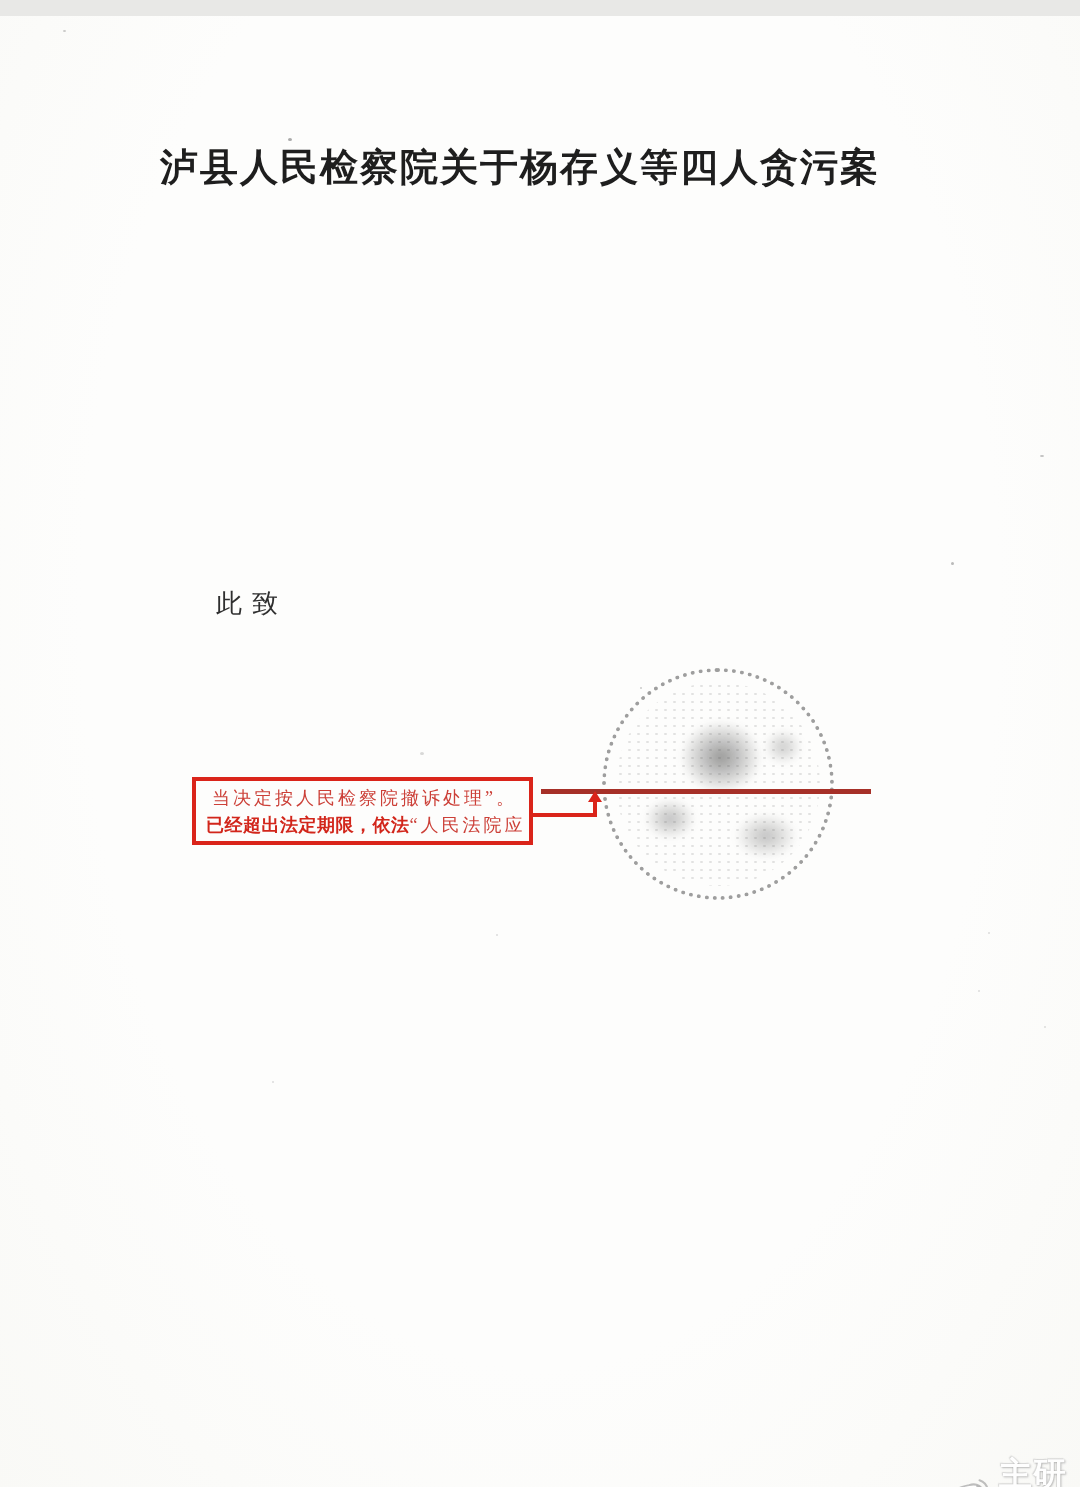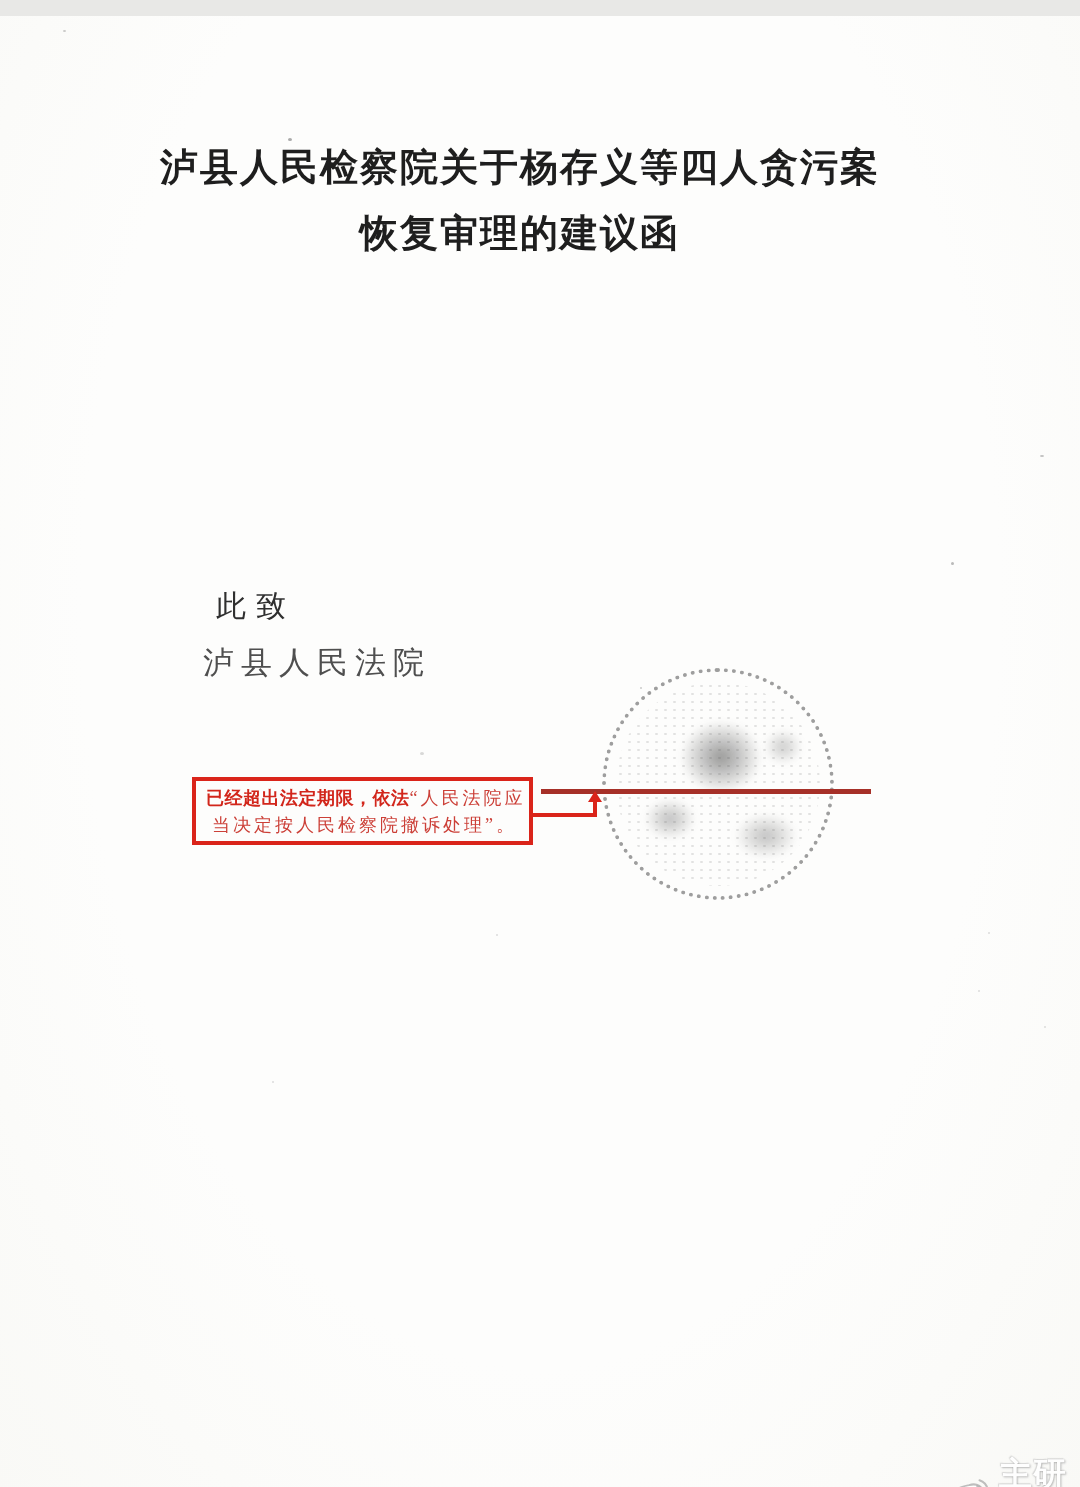--- a/index.html
+++ b/index.html
@@ -22,21 +22,21 @@
 
   
   .doc-body{
     position:absolute;left:137px;top:284px;width:830px;
     font-size:30px;color:#2d2d2d;letter-spacing:2px;line-height:56px;
   }
   .doc-body .line{white-space:nowrap;}
   .doc-body .line.first{padding-left:58px;}
 
   
-  .closing{position:absolute;left:216px;top:570px;font-size:30px;letter-spacing:10px;color:#2f2f2f;}
+  .closing{position:absolute;left:216px;top:570px;font-size:26px;letter-spacing:10px;color:#2f2f2f;}
   .recipient{position:absolute;left:203px;top:626px;font-size:31px;letter-spacing:7px;color:#4f4f4f;}
 
   
   .stamp{
     position:absolute;left:602px;top:652px;width:232px;height:232px;
     border:4px dotted rgba(80,80,80,.55);border-radius:50%;
     z-index:1;box-sizing:border-box;
   }
   .stamp::before{
     content:"";position:absolute;inset:10px;border-radius:50%;
@@ -95,42 +95,40 @@
   
   .speck{position:absolute;border-radius:50%;}
 </style>
 </head>
 <body>
 
 <div class="page">
 
   <div class="doc-title">
     <div>泸县人民检察院关于杨存义等四人贪污案</div>
-    <div>恢复审理的建议函</div>
   </div>
 
 
   <div class="closing">此致</div>
-  <div class="recipient">泸县人民法院</div>
 
   <div class="stamp">
     <div class="blob b1"></div>
     <div class="blob b2"></div>
     <div class="blob b3"></div>
     <div class="blob b4"></div>
   </div>
 
   <div class="date-underline"></div>
 
   <div class="anno-box">
+    <div class="anno-line l2">
+      <span class="anno-reg">当决定按人民检察院撤诉处理”。</span>
+    </div>
     <div class="anno-line">
       <span class="anno-bold">已经超出法定期限，依法</span><span class="anno-reg">“人民法院应</span>
-    </div>
-    <div class="anno-line l2">
-      <span class="anno-reg">当决定按人民检察院撤诉处理”。</span>
     </div>
   </div>
   <div class="conn-h"></div>
   <div class="conn-v"></div>
   <div class="conn-arrow"></div>
 
   <div class="watermark">
     <svg width="54" height="46" viewBox="0 0 62 46">
       <path d="M31 12 C 41 9, 49 14, 48 23 C 47 34, 36 41, 25 41 C 15 41, 8 35, 9 26 C 10 18, 21 14, 31 12 Z" fill="rgba(255,255,255,.95)" stroke="rgba(175,175,175,.85)" stroke-width="2.5"></path>
       <circle cx="26" cy="28" r="8.5" fill="#ffffff" stroke="rgba(175,175,175,.85)" stroke-width="2"></circle>

